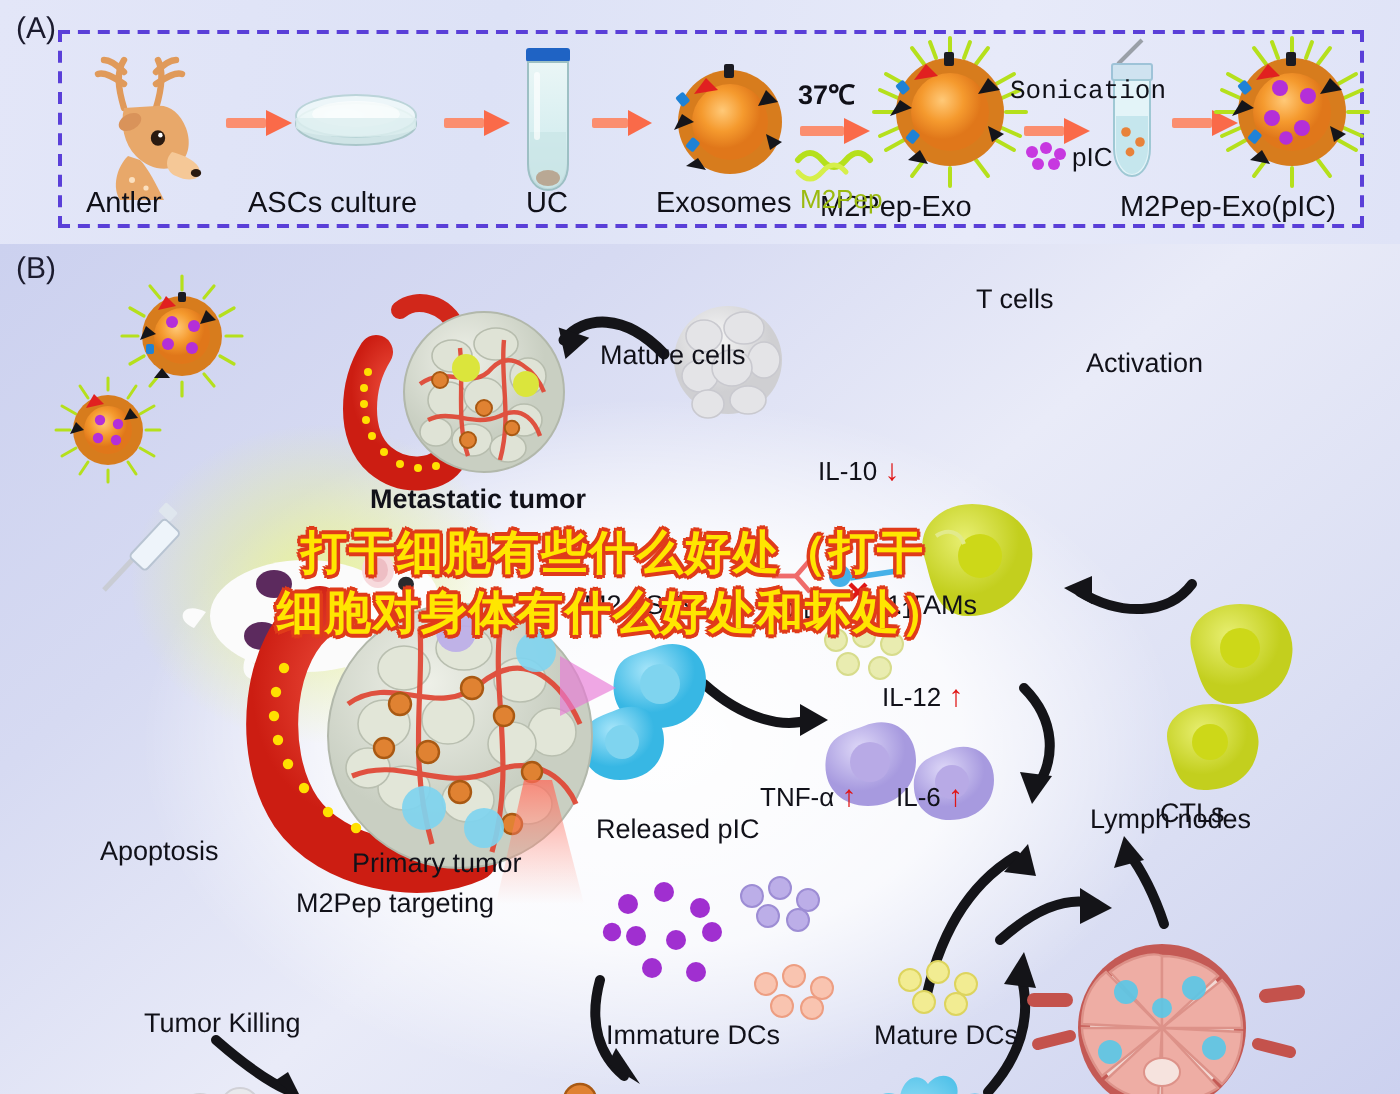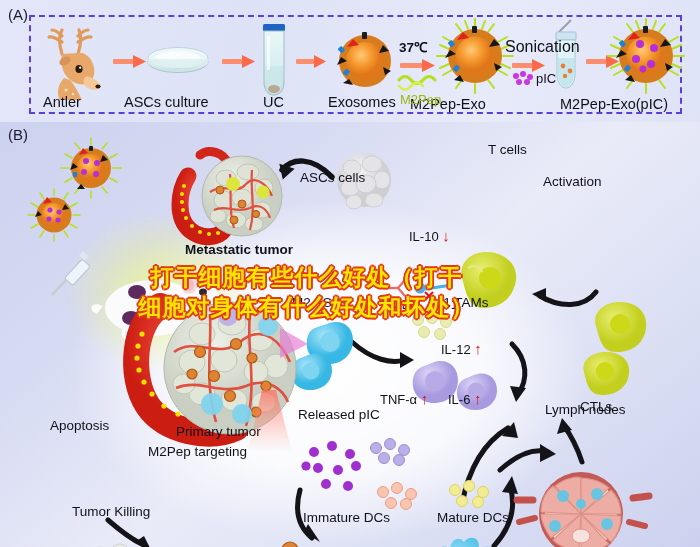--- a/index.html
+++ b/index.html
@@ -253,21 +253,21 @@
 
     <div class="aLabel" style="left:43px;  top:94px;">Antler</div>
     <div class="aLabel" style="left:124px; top:94px;">ASCs culture</div>
     <div class="aLabel" style="left:263px; top:94px;">UC</div>
     <div class="aLabel" style="left:328px; top:94px;">Exosomes</div>
     <div class="aLabel" style="left:410px; top:96px;">M2Pep-Exo</div>
     <div class="aLabel" style="left:560px; top:96px;">M2Pep-Exo(pIC)</div>
 
     <div class="aLabel" style="left:399px; top:38px; font-weight:bold; font-size:13.5px;">37℃</div>
     <div class="aLabel" style="left:400px; top:92px; font-size:13px; color:#9bba10;">M2Pep</div>
-    <div class="aLabel" style="left:505px; top:38px; font-size:16px;">Sonication</div>
+    <div class="aLabel" style="left:505px; top:38px; font-size:13px;font-family:Liberation Mono, monospace;">Sonication</div>
     <div class="aLabel" style="left:536px; top:71px; font-size:13px;">pIC</div>
   </div>
 
   <div id="panelB">
     <div id="panelB-label">(B)</div>
 
     <svg class="lay" width="700" height="425">
       <defs>
         <radialGradient id="tumorG" cx="38%" cy="30%">
           <stop offset="0%" stop-color="#eef0e8"></stop>
@@ -721,21 +721,21 @@
           <circle cx="38" cy="22" r="6"></circle>
             <circle cx="72" cy="20" r="6"></circle>
           <circle cx="30" cy="52" r="6"></circle>
             <circle cx="82" cy="50" r="6"></circle>
           <circle cx="56" cy="30" r="5"></circle>
         </g>
       </g>
     </svg>
 
 
-    <div class="bLabel" style="left:300px; top:48px;">ASCs cells</div>
+    <div class="bLabel" style="left:300px; top:48px;">Mature cells</div>
     <div class="bLabel" style="left:488px; top:20px;">T cells</div>
     <div class="bLabel small" style="left:381px; top:176px;">PD-L1</div>
     <div class="bLabel small" style="left:430px; top:176px;">PD-1</div>
     <div class="bLabel" style="left:543px; top:42px;margin-top:10px;">Activation</div>
     <div class="bLabel" style="left:580px; top:277px;">CTLs</div>
     <div class="bLabel" style="left:185px; top:120px;font-weight:bold;">Metastatic tumor</div>
     <div class="bLabel" style="left:176px; top:302px;">Primary tumor</div>
     <div class="bLabel" style="left:50px;  top:296px;">Apoptosis</div>
     <div class="bLabel" style="left:72px;  top:382px;">Tumor Killing</div>
     <div class="bLabel" style="left:148px; top:322px;">M2Pep targeting</div>

